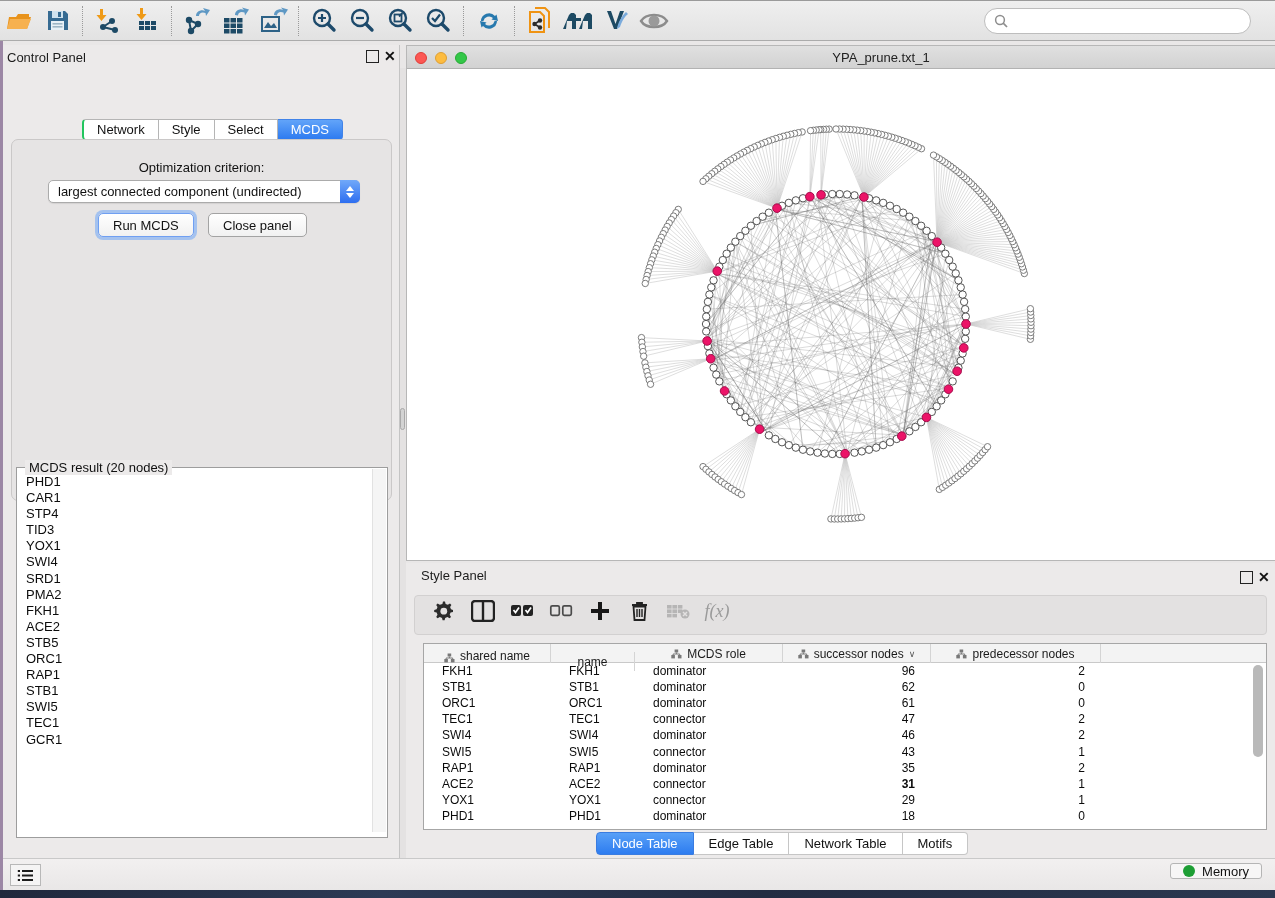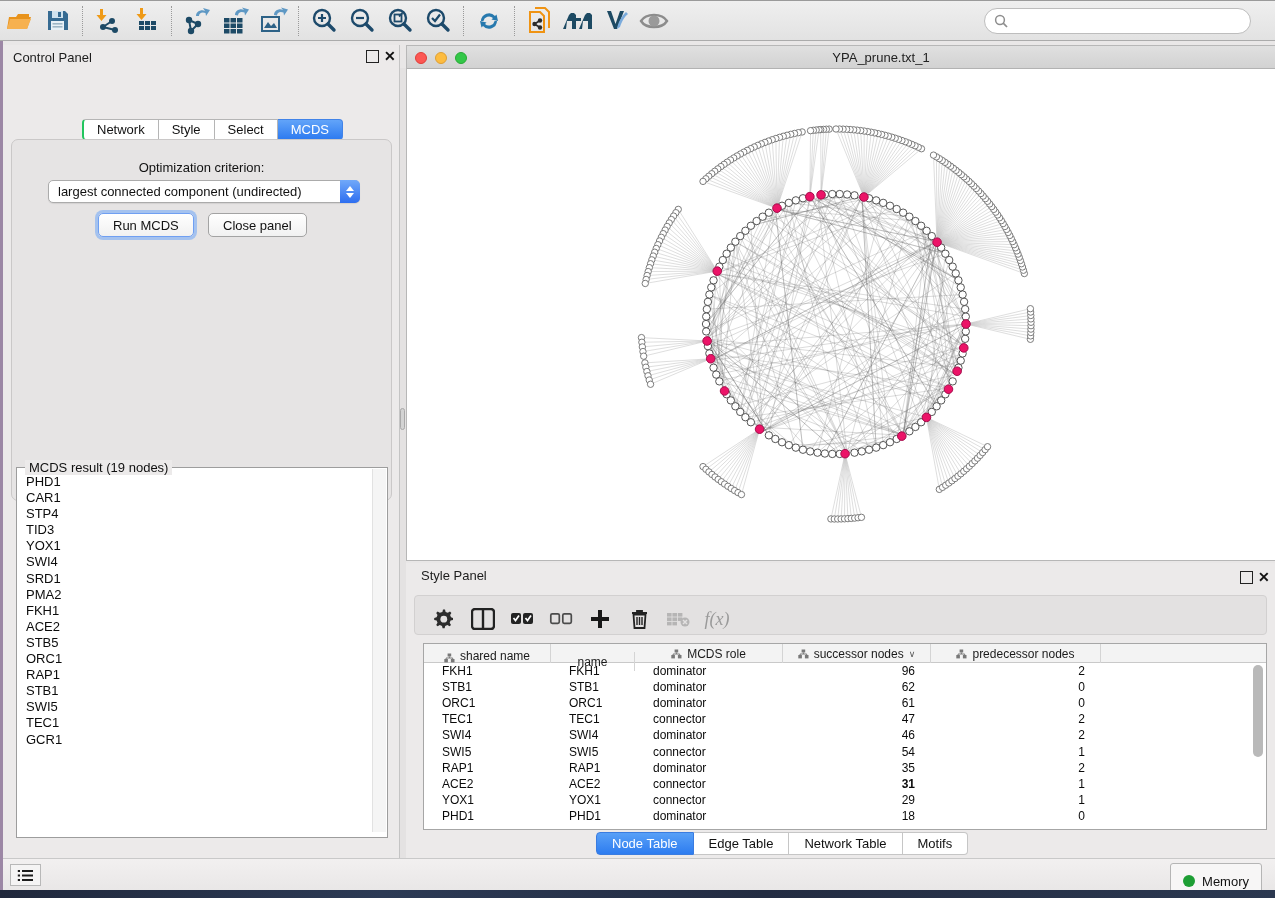--- a/index.html
+++ b/index.html
@@ -24,21 +24,21 @@
   #search-box { position:absolute; right:24px; top:7px; width:267px; height:26px;
     background:#fff; border:1px solid #bdbdbd; border-radius:13px;
     display:flex; align-items:center; padding-left:9px; }
   #search-box input { border:none; outline:none; flex:1; height:20px;
     font:13px "Liberation Sans",sans-serif; background:transparent; }
 
   
   #control-panel { left:3px; top:45px; width:397px; height:813px;
     background:#eceaea; border-right:1px solid #c4c4c4; }
   .panel-title { position:absolute; left:0; top:0; width:100%; height:24px;
-    font-size:13px; color:#1c1c1c; padding:5px 0 0 10px; }
+    font-size:13px; color:#1c1c1c; padding:5px 0 0 4px; }
   .win-ctl { position:absolute; top:5px; width:13px; height:13px; cursor:default; }
   .float-btn { border:1.6px solid #222; }
   .close-x { font-size:14px; font-weight:bold; color:#111; line-height:13px; border:none; }
 
   #cp-tabs { position:absolute; left:79px; top:74px; display:flex; }
   .seg { height:21px; padding:0 13px; background:#fff; border:1px solid #b5b5b5;
     border-left:none; font:13px "Liberation Sans",sans-serif; color:#111;
     display:flex; align-items:center; cursor:default; }
   .seg:first-child { border-left:2px solid #22c55e; border-radius:4px 0 0 4px; }
   .seg:last-child { border-radius:0 4px 4px 0; }
@@ -95,21 +95,21 @@
 
   
   #v-divider { left:400px; top:68px; width:6px; height:790px; background:#e4e2e2; }
   #v-handle { position:absolute; left:0; top:340px; width:5px; height:22px;
     background:#d3d3d3; border:1px solid #a9a9a9; border-radius:3px; }
 
   
   #table-panel { left:406px; top:563px; width:869px; height:295px; background:#eceaea; }
   #tbl-toolbar { position:absolute; left:8px; top:32px; width:853px; height:40px;
     background:#e3e1e1; border:1px solid #d2d0d0; border-radius:4px;
-    display:flex; align-items:flex-end; padding-left:14px; }
+    display:flex; align-items:flex-start; padding-left:14px; }
   .tt-ico { display:inline-flex; align-items:center; justify-content:center;
     width:30px; height:30px; margin-right:9px; cursor:default; }
   .fx { font-family:"Liberation Serif",serif; font-style:italic; font-size:18px;
     color:#9a9a9a; }
   #tbl-frame { position:absolute; left:17px; top:80px; width:844px; height:187px;
     background:#fff; border:1px solid #a6a6a6; }
   #tbl-header { position:absolute; left:0; top:0; width:842px; height:19px;
     background:#f3f3f3; border-bottom:1px solid #c9c9c9; display:flex; }
   .th { display:flex; align-items:center; justify-content:center; gap:5px;
     font-size:12px; color:#1a1a1a; border-right:1px solid #d4d4d4; height:19px; }
@@ -131,21 +131,21 @@
   .btab:last-child { border-radius:0 4px 4px 0; }
   .btab.active { background:linear-gradient(#58a0f7,#2d7cf0); color:#fff;
     border-color:#3a7ce0; }
 
   
   #status-bar { left:0; top:858px; width:1275px; height:32px;
     background:linear-gradient(#f2f0f0,#e9e7e7); border-top:1px solid #c9c9c9; }
   #statuslist-btn { position:absolute; left:10px; top:5px; width:31px; height:22px;
     background:#f5f4f4; border:1px solid #b8b8b8; display:flex; align-items:center;
     justify-content:center; cursor:default; }
-  #memory-btn { position:absolute; right:13px; top:4px; height:36px;
+  #memory-btn { position:absolute; right:13px; top:4px; height:16px;
     background:#f7f6f6; border:1px solid #b5b5b5; border-radius:3px;
     display:flex; align-items:center; gap:7px; padding:0 12px;
     font-size:13px; color:#111; cursor:default; }
   #memory-dot { width:12px; height:12px; border-radius:50%; background:#1d9e34; }
 </style>
 </head>
 <body>
 
 <div id="screen">
 
@@ -317,21 +317,21 @@
         <span class="sel-stepper">
           <span class="chev up"></span>
             <span class="chev dn"></span>
         </span>
       </div>
       <button id="run-btn" class="cp-btn">Run MCDS</button>
       <button id="closepanel-btn" class="cp-btn">Close panel</button>
     </div>
 
     <div id="result-group">
-      <span id="result-legend">MCDS result (19 nodes)</span>
+      <span id="result-legend">MCDS result (20 nodes)</span>
       <div id="mcds-list">
           <div class="mcds-item">PHD1</div>
           <div class="mcds-item">CAR1</div>
           <div class="mcds-item">STP4</div>
           <div class="mcds-item">TID3</div>
           <div class="mcds-item">YOX1</div>
           <div class="mcds-item">SWI4</div>
           <div class="mcds-item">SRD1</div>
           <div class="mcds-item">PMA2</div>
           <div class="mcds-item">FKH1</div>
@@ -1242,21 +1242,21 @@
             <div class="td" style="width: 127px;">SWI4</div>
             <div class="td" style="width: 84px;">SWI4</div>
             <div class="td" style="width: 148px;">dominator</div>
             <div class="td num" style="width: 148px;">46</div>
             <div class="td num" style="width: 170px;">2</div>
           </div>
           <div class="tr">
             <div class="td" style="width: 127px;">SWI5</div>
             <div class="td" style="width: 84px;">SWI5</div>
             <div class="td" style="width: 148px;">connector</div>
-            <div class="td num" style="width: 148px;">54</div>
+            <div class="td num" style="width: 148px;">43</div>
             <div class="td num" style="width: 170px;">1</div>
           </div>
           <div class="tr">
             <div class="td" style="width: 127px;">RAP1</div>
             <div class="td" style="width: 84px;">RAP1</div>
             <div class="td" style="width: 148px;">dominator</div>
             <div class="td num" style="width: 148px;">35</div>
             <div class="td num" style="width: 170px;">2</div>
           </div>
           <div class="tr">

